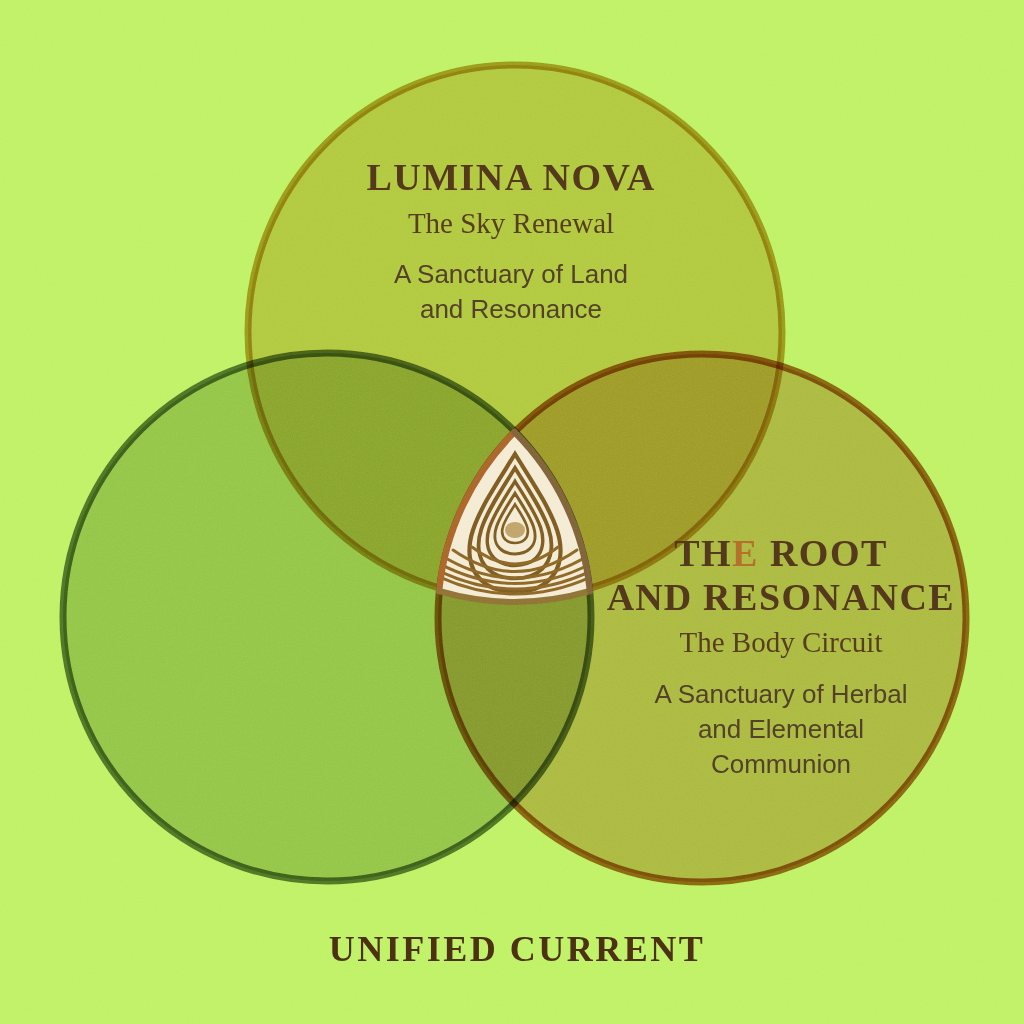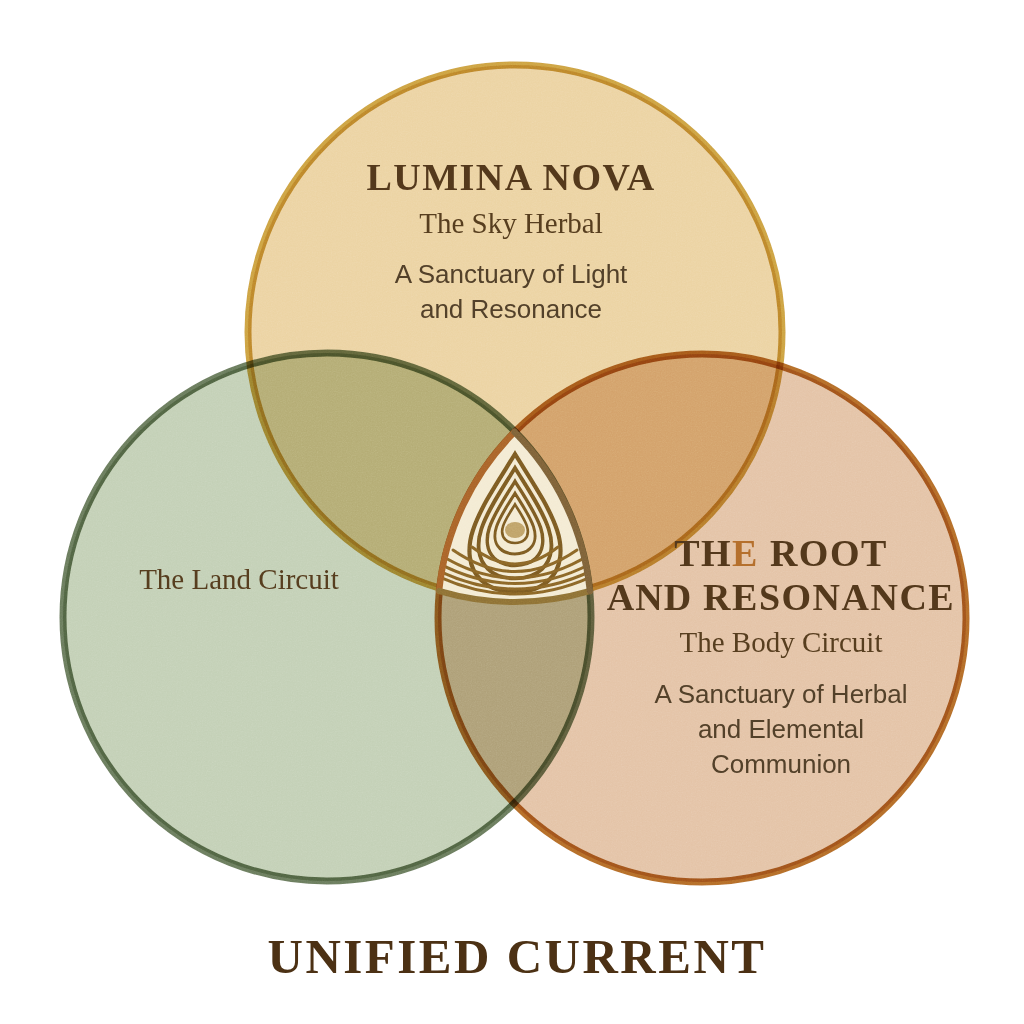--- a/index.html
+++ b/index.html
@@ -1,18 +1,18 @@
 <!DOCTYPE html>
 <html><head>
 <meta charset="utf-8">
 <style>
   html,body{margin:0;padding:0;background:#f5eedd;}
   .canvas{
     position:relative;width:1024px;height:1024px;margin:0 auto;
-    background:#ffffff;overflow:hidden;
+    background:#bef264;overflow:hidden;
     font-family:"Liberation Serif","DejaVu Serif",serif;
   }
   svg.venn{position:absolute;left:0;top:0;width:1024px;height:1024px;}
   .ml{mix-blend-mode:multiply;}
   .grain{mix-blend-mode:overlay;opacity:.22;}
   .block{position:absolute;text-align:center;transform:translateX(-50%);width:560px;}
   .title{
     font-family:"Liberation Serif","DejaVu Serif",serif;
     font-weight:700;font-size:38px;line-height:1.15;
     letter-spacing:1.5px;color:#54391c;
@@ -25,21 +25,21 @@
     color:#573e1f;margin-top:5px;
   }
   .desc{
     font-family:"Liberation Sans","DejaVu Sans",sans-serif;
     font-weight:400;font-size:26px;line-height:1.35;
     color:#53412a;margin-top:16px;white-space:pre-line;
   }
   .footer-title{
     position:absolute;left:517px;top:928px;transform:translateX(-50%);
     font-family:"Liberation Serif","DejaVu Serif",serif;
-    font-weight:700;font-size:49px;letter-spacing:2.5px;
+    font-weight:700;font-size:36px;letter-spacing:2.5px;
     color:#4c3114;white-space:nowrap;
   }
   .blk-top{left:511px;top:156px;}
   .blk-left{left:239px;top:556px;width:420px;}
   .blk-right{left:781px;top:532px;}
 </style>
 </head>
 <body>
 
 <div class="canvas">
@@ -87,27 +87,26 @@
 
     <path d="M 514.5 432 A 264 264 0 0 0 439 591" fill="none" stroke-width="6.5" stroke-linecap="round" stroke="#a9632a"></path>
     <path d="M 439 591 A 270 270 0 0 0 590 591" fill="none" stroke-width="6" stroke-linecap="round" stroke="#8d7035"></path>
     <path d="M 590 591 A 264 264 0 0 0 514.5 432" fill="none" stroke-width="6.5" stroke-linecap="round" stroke="#7d6138"></path>
 
     <rect class="grain" x="0" y="0" width="1024" height="1024" filter="url(#grainF)"></rect>
   </svg>
 
   <div class="block blk-top">
     <div class="title">LUMINA NOVA</div>
-    <div class="subtitle">The Sky Herbal</div>
-    <div class="desc">A Sanctuary of Light
+    <div class="subtitle">The Sky Renewal</div>
+    <div class="desc">A Sanctuary of Land
 and Resonance</div>
   </div>
 
   <div class="block blk-left">
-    <div class="subtitle">The Land Circuit</div>
   </div>
 
   <div class="block blk-right">
     <div class="title"><span>TH</span><span class="accent">E</span><span> ROOT</span></div>
     <div class="title"><span class="small-caps">AND</span> <span>RESONANCE</span></div>
     <div class="subtitle">The Body Circuit</div>
     <div class="desc">A Sanctuary of Herbal
 and Elemental
 Communion</div>
   </div>

